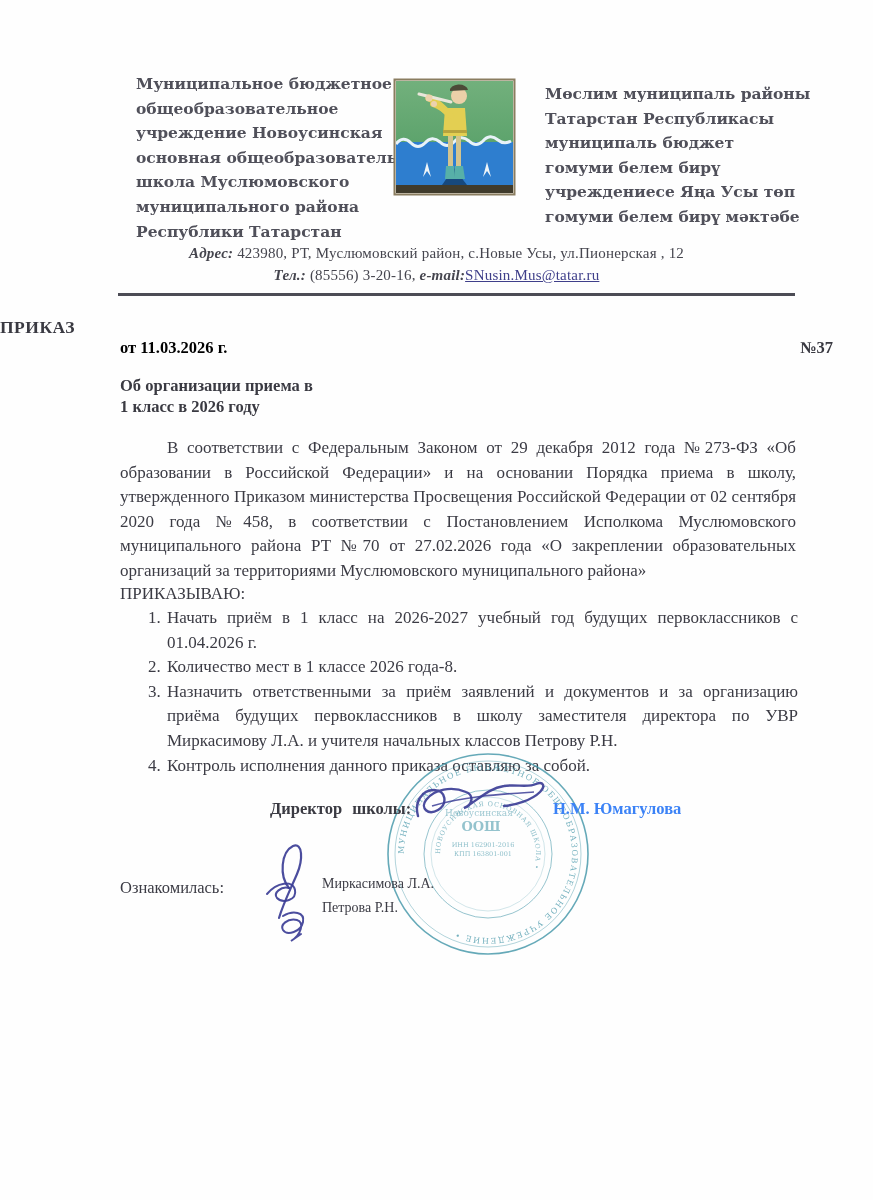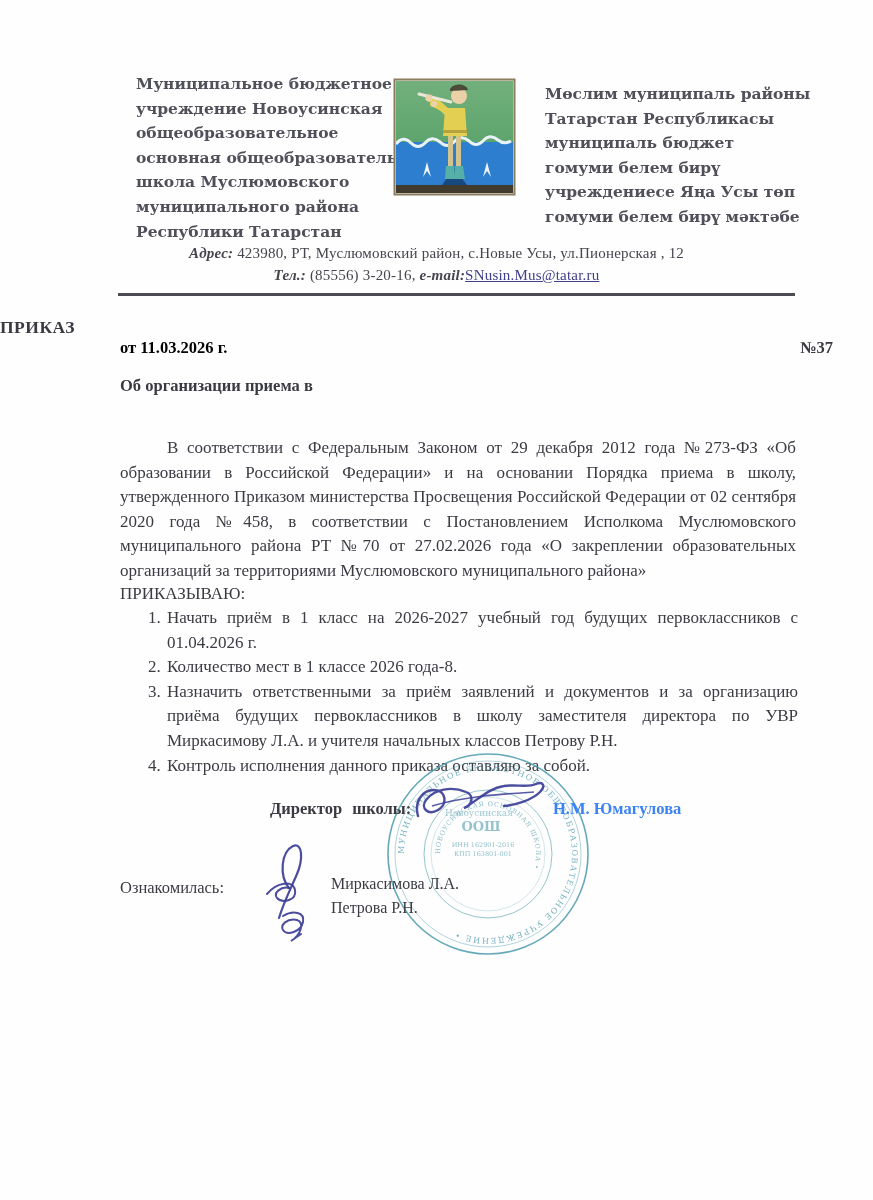--- a/index.html
+++ b/index.html
@@ -55,35 +55,35 @@
   }
   .decree-word { left:120px; top:584px; font-size:17px; }
   .order-list  { left:120px; top:606px; width:678px; font-size:17px; line-height:24.6px; }
   .order-list ol { margin:0; padding-left:45px; }
   .order-list li { text-align:justify; padding-left:2px; }
 
   
   .director-label { left:270px; top:799px; font-weight:bold; font-size:16.5px; color:#3a3a42; word-spacing:6px; }
   .director-name  { left:553px; top:799px; font-weight:bold; font-size:16.5px; color:#3b82f6; }
   .ack-label  { left:120px; top:878px; font-size:16.5px; }
-  .ack-names  { left:331px; top:872px; font-size:16px; line-height:23.5px; }
+  .ack-names  { left:322px; top:872px; font-size:14px; line-height:23.5px; }
 
   .stamp   { left:382px; top:748px; width:212px; height:212px; }
   .dir-sig { left:412px; top:772px; width:140px; height:62px; }
   .ack-sig { left:253px; top:838px; width:75px;  height:105px; }
 </style>
 </head>
 <body>
 
 <div class="page">
 
   <div class="abs org org-left">
     <div>Муниципальное бюджетное</div>
+    <div>общеобразовательное</div>
     <div>учреждение Новоусинская</div>
-    <div>общеобразовательное</div>
     <div>основная  общеобразовательная</div>
     <div>школа Муслюмовского</div>
     <div>муниципального района</div>
     <div>Республики Татарстан</div>
   </div>
 
   <div class="abs emblem">
     <svg width="123" height="118" viewBox="0 0 123 118">
       <defs>
         <linearGradient id="gGreen" x1="0" y1="0" x2="0" y2="1">
@@ -134,20 +134,21 @@
   </div>
 
   <div class="abs rule"></div>
 
   <div class="abs order-title">ПРИКАЗ</div>
   <div class="abs order-date">от 11.03.2026 г.</div>
   <div class="abs order-number">№37</div>
 
   <div class="abs order-subject">
     <div>Об организации приема в</div>
+    <div>1 класс в 2026 году</div>
   </div>
 
   <div class="abs order-body">В соответствии с Федеральным Законом от 29 декабря 2012 года №273-ФЗ «Об образовании в Российской Федерации» и на основании Порядка приема в школу, утвержденного Приказом министерства Просвещения Российской Федерации от 02 сентября 2020 года №458, в соответствии с Постановлением Исполкома Муслюмовского муниципального района РТ №70 от 27.02.2026 года «О закреплении образовательных организаций за территориями Муслюмовского муниципального района»</div>
 
   <div class="abs decree-word">ПРИКАЗЫВАЮ:</div>
 
   <div class="abs order-list">
     <ol>
       <li>Начать приём в 1 класс на 2026-2027 учебный год будущих первоклассников с 01.04.2026 г.</li>
       <li>Количество мест в 1 классе 2026 года-8.</li>

